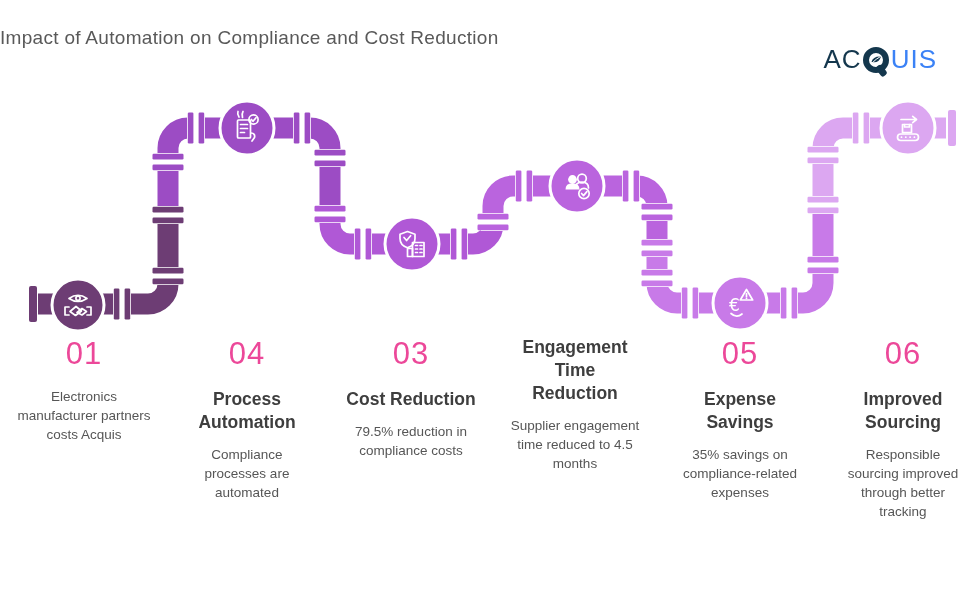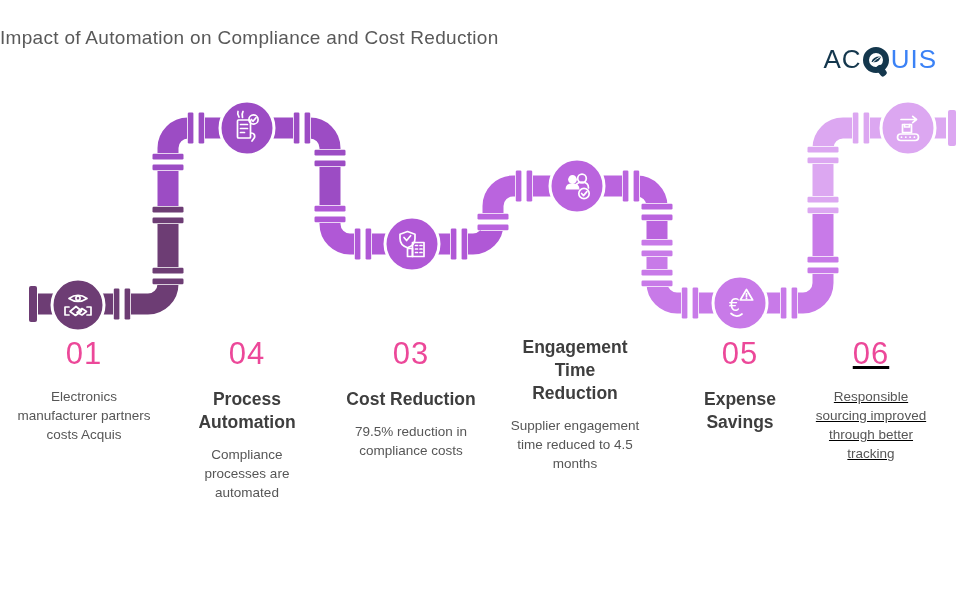--- a/index.html
+++ b/index.html
@@ -183,18 +183,20 @@
     <div class="stage-head">Cost Reduction</div>
     <div class="stage-desc">79.5% reduction in compliance costs</div>
   </div>
   <div class="stage-col" style="left:510px;width:130px;">
     <div class="stage-head">Engagement Time Reduction</div>
     <div class="stage-desc">Supplier engagement time reduced to 4.5 months</div>
   </div>
   <div class="stage-col" style="left:676px;width:128px;">
     <div class="stage-num">05</div>
     <div class="stage-head">Expense Savings</div>
-  </div>
-  <div class="stage-col" style="left:807px;width:128px;text-decoration:underline;">
+    <div class="stage-desc">35% savings on compliance-related expenses</div>
+  </div>
+  <div class="stage-col" style="left:839px;width:128px;">
     <div class="stage-num">06</div>
+    <div class="stage-head">Improved Sourcing</div>
     <div class="stage-desc">Responsible sourcing improved through better tracking</div>
   </div>
 </div>
 
 </body></html>

